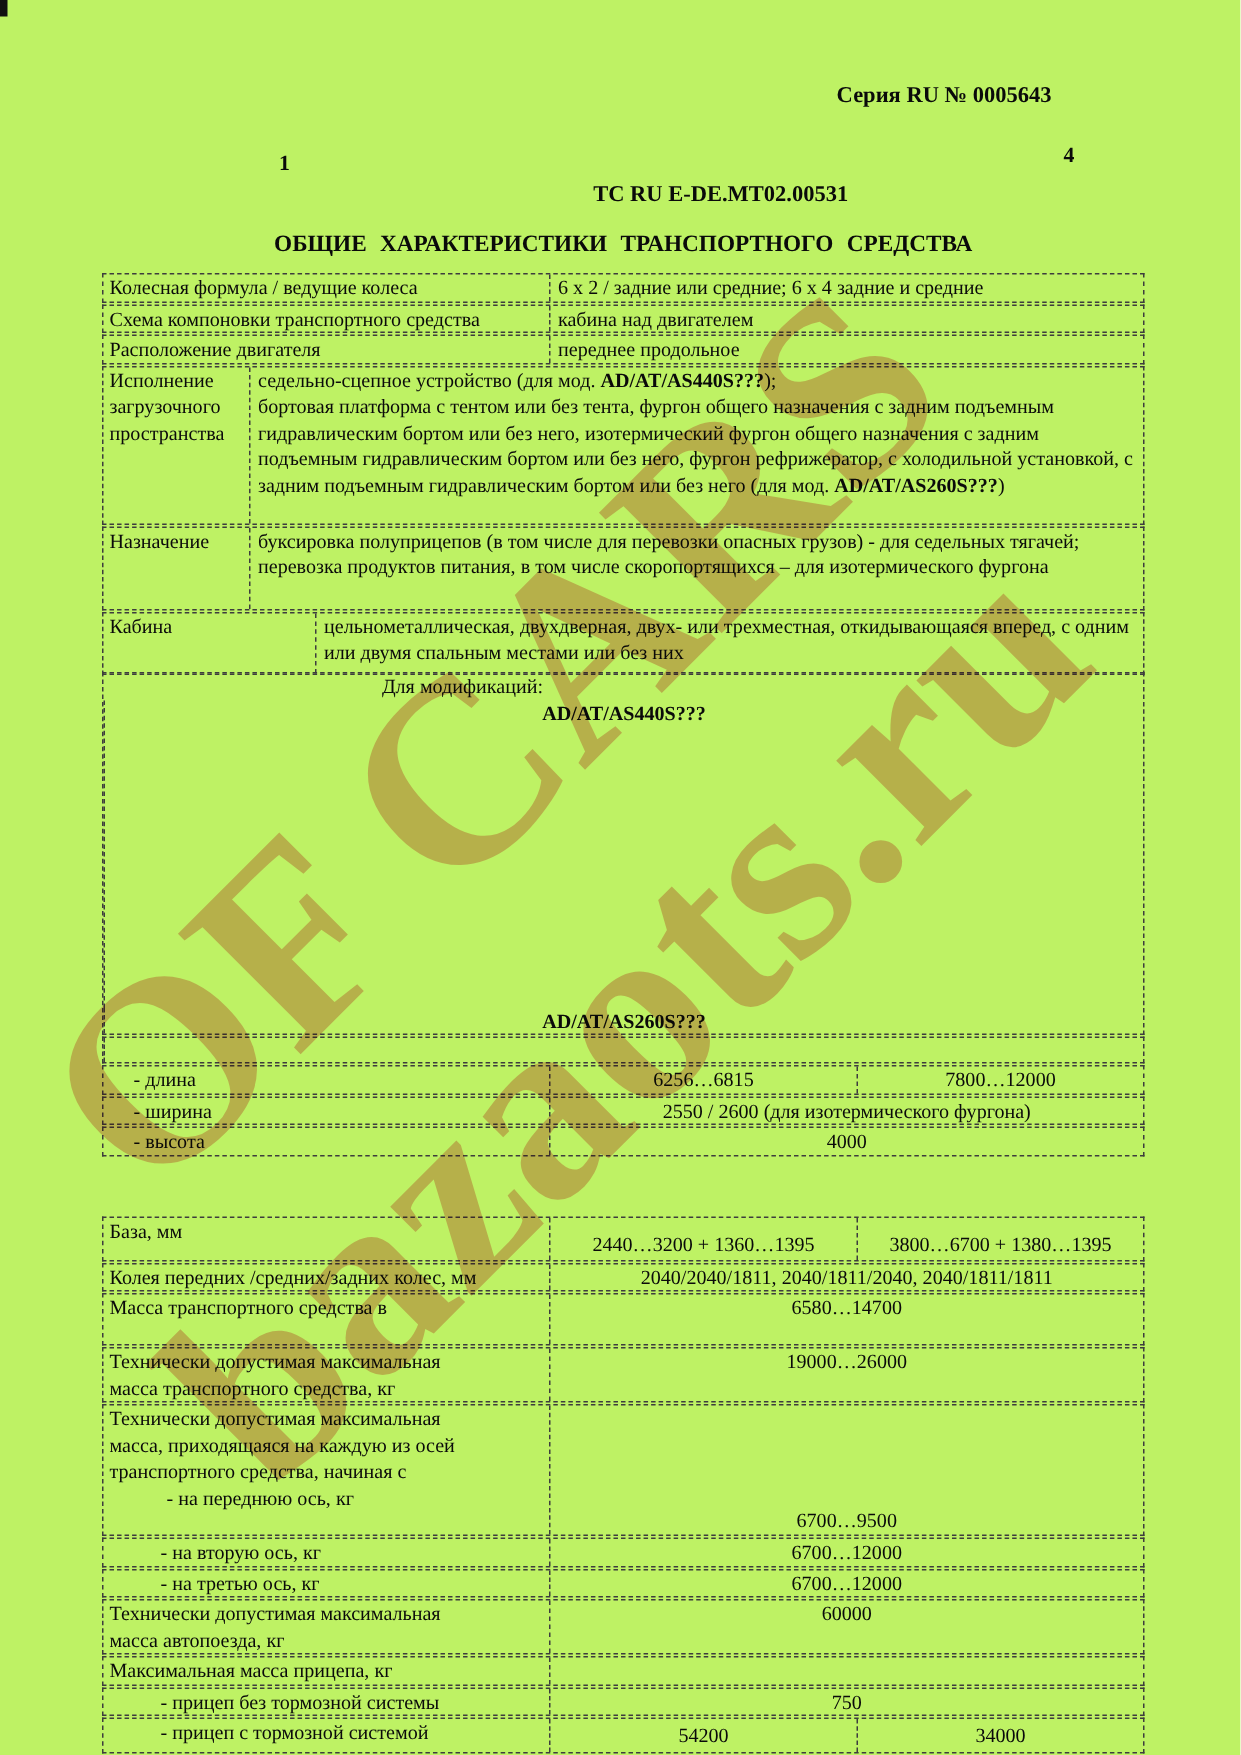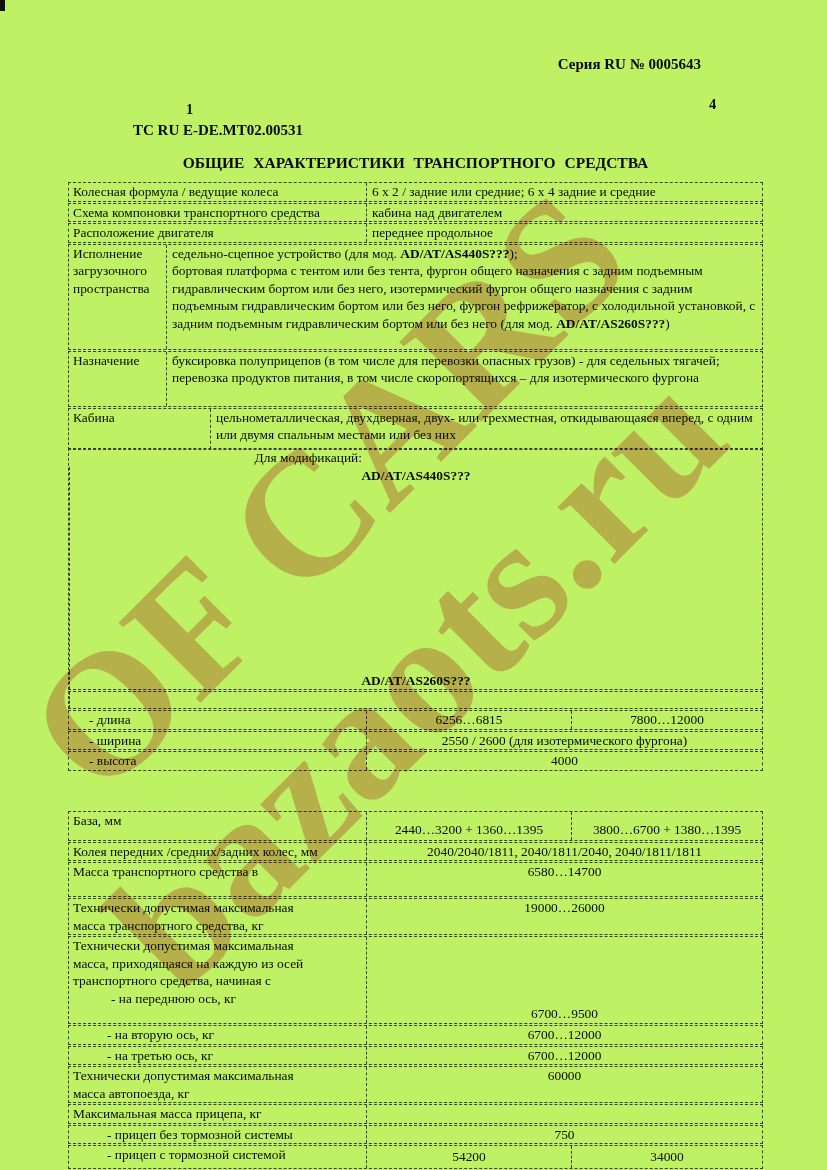--- a/index.html
+++ b/index.html
@@ -6,21 +6,21 @@
   .page {
     position:relative; width:827px; height:1170px;
     background:#bef264; overflow:hidden;
     font-family:"Liberation Serif", serif; color:#0a0a0a;
     font-size:13.4px; line-height:17.5px;
   }
   .scan-corner { position:absolute; left:0; top:0; width:5px; height:11px; background:#111; }
   .series { position:absolute; top:56px; right:126px; font-weight:bold; font-size:15px; }
   .pn-left  { position:absolute; left:186px; top:101px; font-weight:bold; font-size:14.5px; }
   .pn-right { position:absolute; left:709px; top:96px;  font-weight:bold; font-size:14.5px; }
-  .approval { position:absolute; left:133px; top:122px; width:695px; font-weight:bold; font-size:15px; }
+  .approval { position:absolute; left:133px; top:122px; width:695px; text-align:center; font-weight:bold; font-size:15px; }
   .doc-title{ position:absolute; left:68px;  top:154px; width:695px; text-align:center; font-weight:bold; font-size:15.5px; word-spacing:5px; }
 
   .tbl { position:absolute; left:68px; width:695px; }
   .t1 { top:182px; }
   .t2 { top:448px; }
 
   .t-row { display:flex; border:1px dashed #3d3d3d; margin-top:1px; box-sizing:border-box; align-items:stretch; }
   .tbl .t-row:first-child { margin-top:0; }
 
   .lbl { padding:0 4px; box-sizing:border-box; flex:0 0 auto; }

